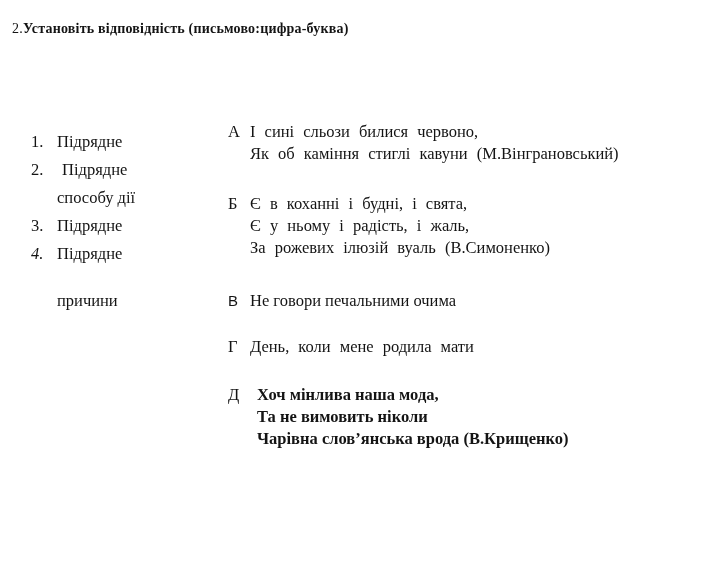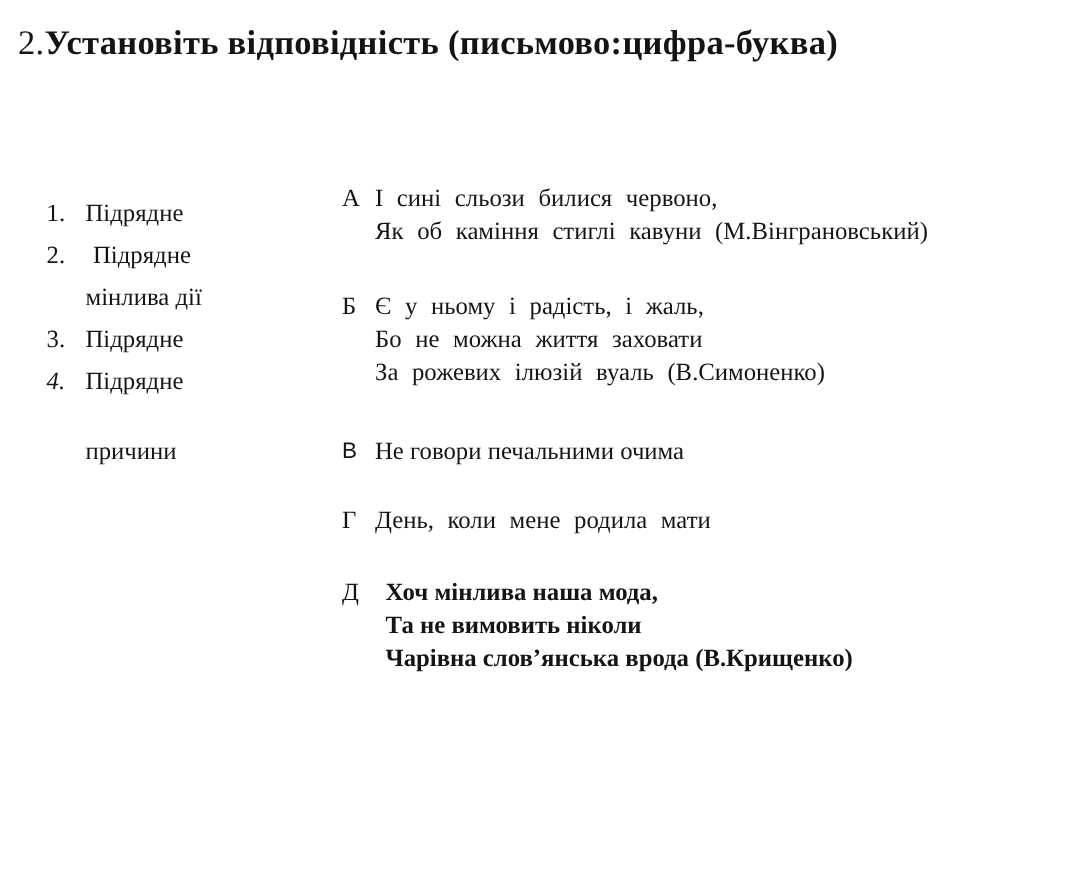--- a/index.html
+++ b/index.html
@@ -10,21 +10,21 @@
     height: 584px;
     background: #ffffff;
     font-family: "Liberation Serif", "DejaVu Serif", serif;
     color: #141414;
     overflow: hidden;
   }
   .title {
     position: absolute;
     left: 12px;
     top: 17px;
-    font-size: 23px;
+    font-size: 14px;
     line-height: 24px;
     white-space: nowrap;
     letter-spacing: 0.2px;
   }
   .title .q-num { font-weight: normal; }
   .title .q-text { font-weight: bold; }
 
   
   .left-col {
     position: absolute;
@@ -85,21 +85,21 @@
       <span class="num">1.</span>
       <div class="l-lines">
         <div>Підрядне</div>
       </div>
     </div>
 
     <div class="l-item">
       <span class="num">2.</span>
       <div class="l-lines">
         <div class="indent-sm">Підрядне</div>
-        <div>мінлива дії</div>
+        <div>способу дії</div>
       </div>
     </div>
 
     <div class="l-item">
       <span class="num">3.</span>
       <div class="l-lines">
         <div>Підрядне</div>
       </div>
     </div>
 
@@ -119,22 +119,22 @@
       <span class="letter">А</span>
       <div class="r-lines">
         <div>І сині сльози билися червоно,</div>
         <div>Як об каміння стиглі кавуни (М.Вінграновський)</div>
       </div>
     </div>
 
     <div class="r-block wide mb-b">
       <span class="letter">Б</span>
       <div class="r-lines">
+        <div>Є в коханні і будні, і свята,</div>
         <div>Є у ньому і радість, і жаль,</div>
-        <div>Бо не можна життя заховати</div>
         <div>За рожевих ілюзій вуаль (В.Симоненко)</div>
       </div>
     </div>
 
     <div class="r-block mb-v">
       <span class="letter sans">В</span>
       <div class="r-lines">
         <div>Не говори печальними очима</div>
       </div>
     </div>

